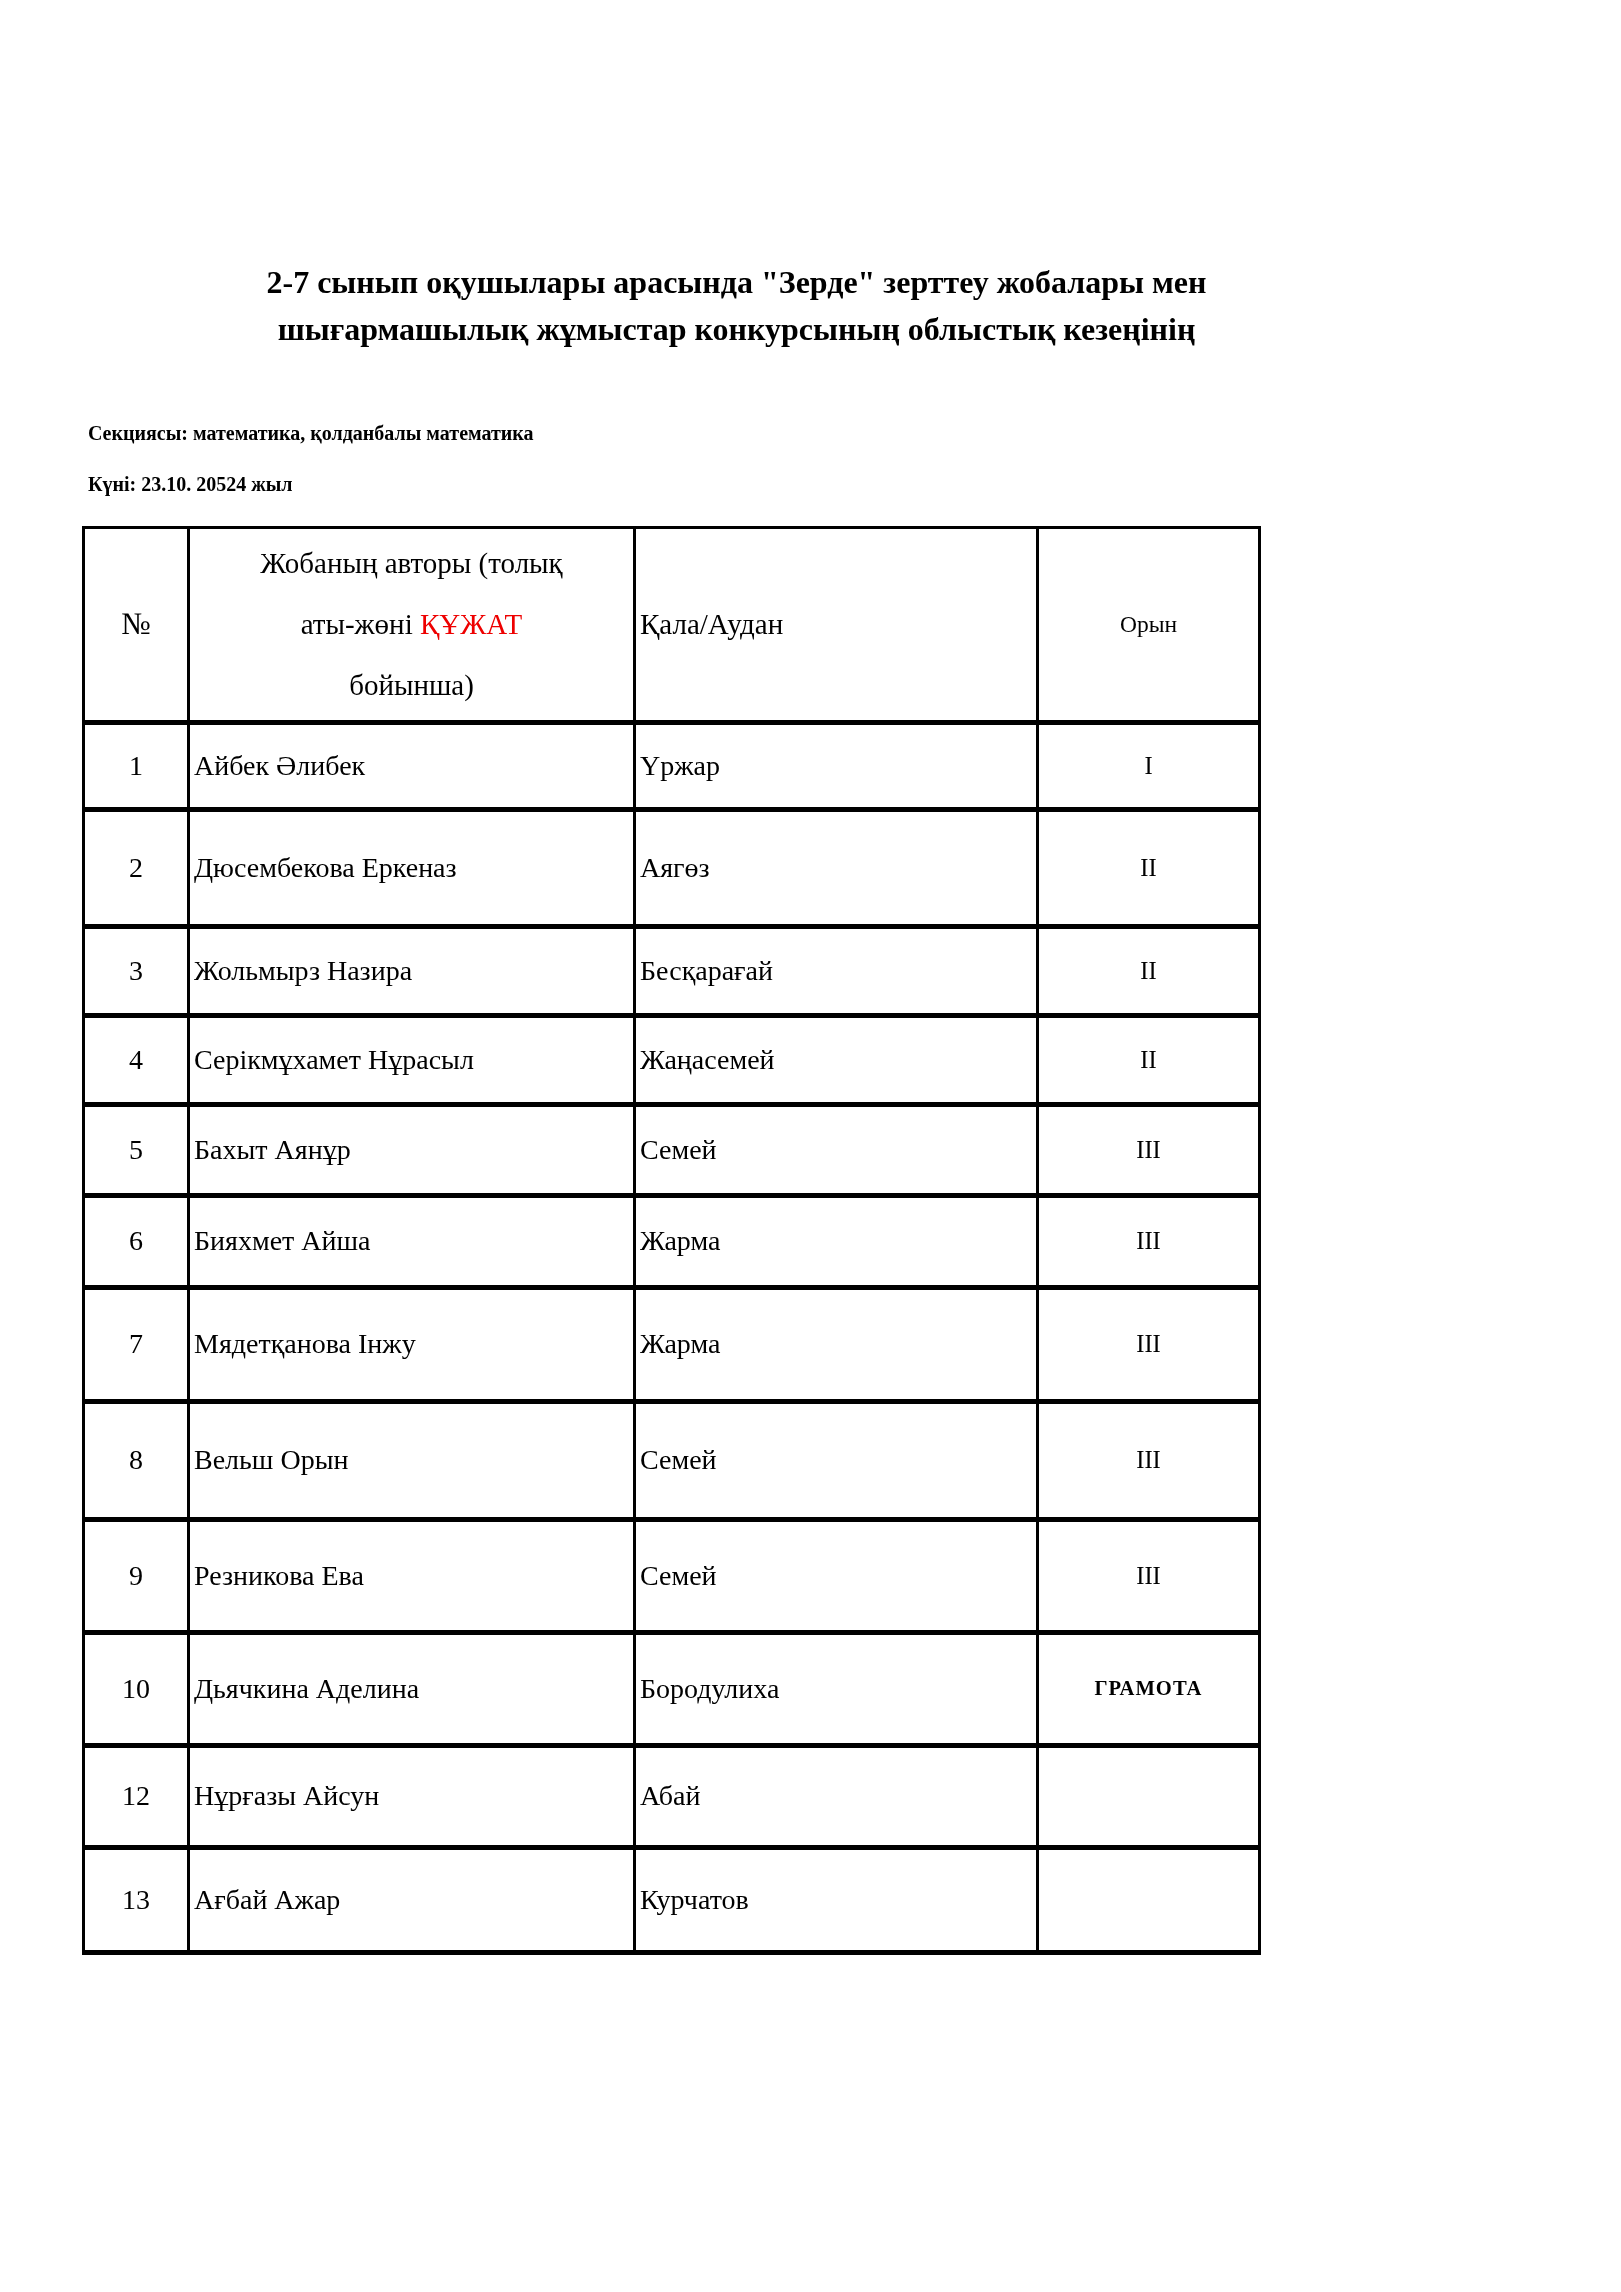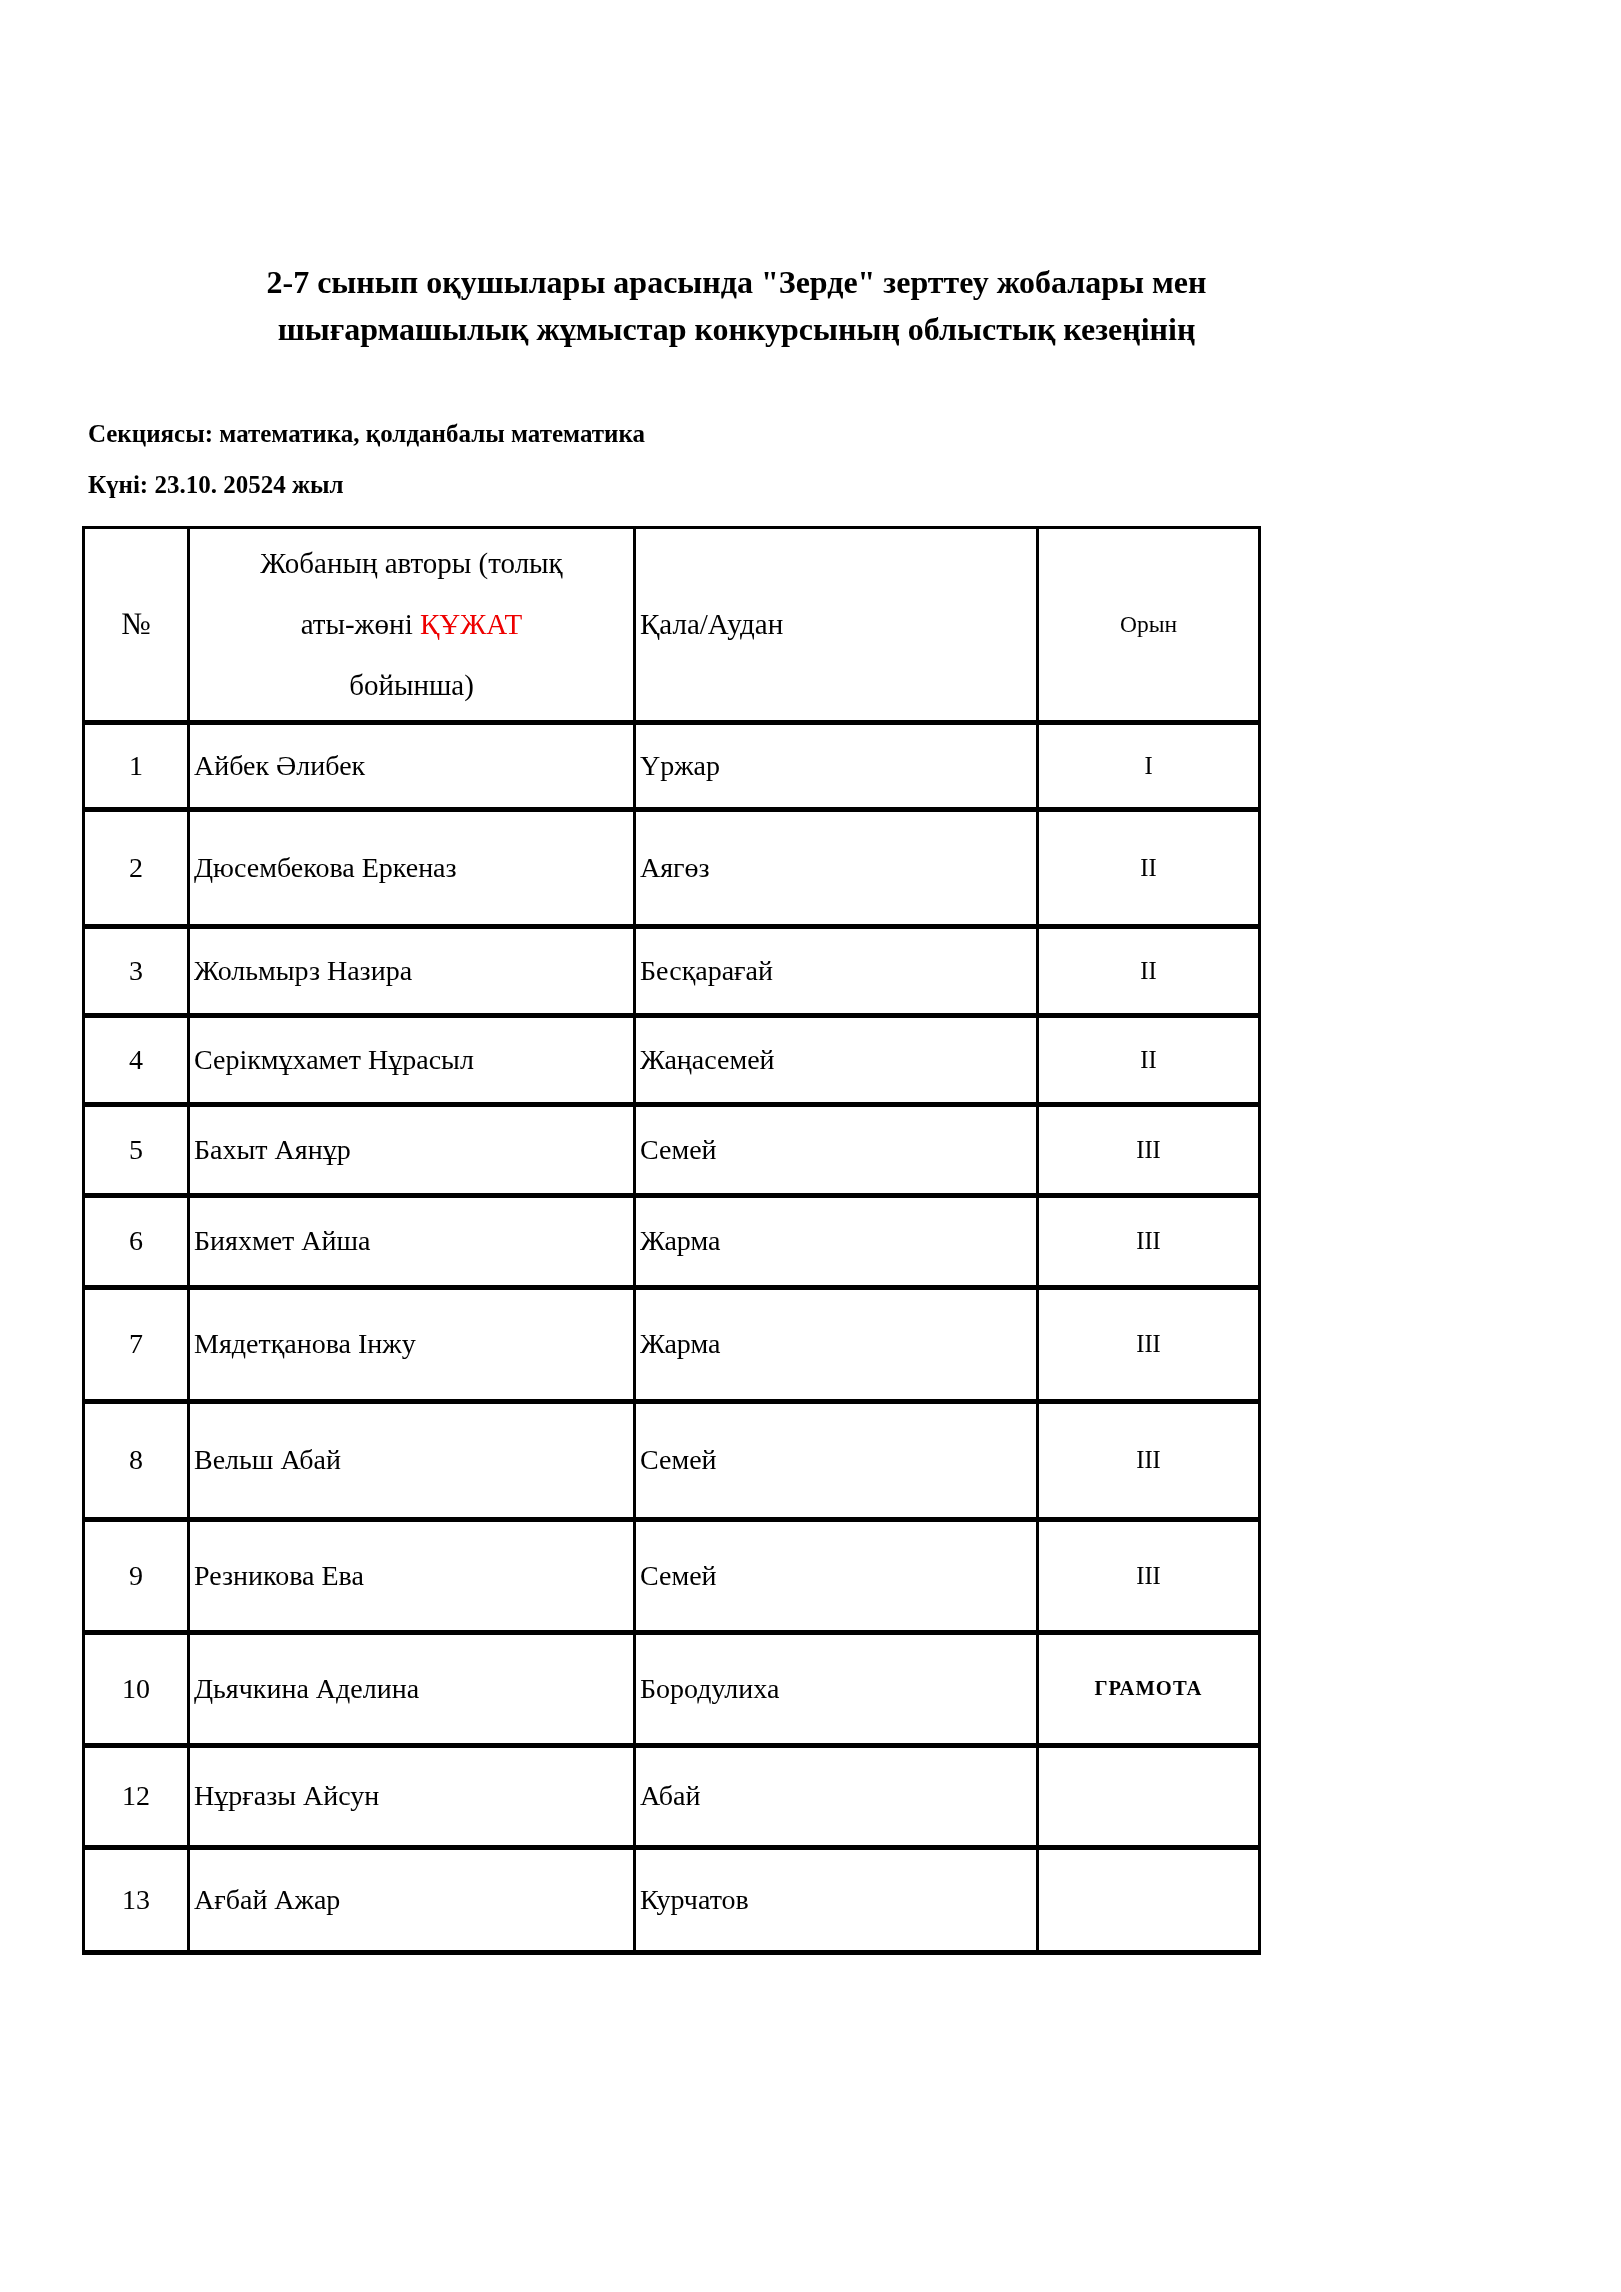--- a/index.html
+++ b/index.html
@@ -24,21 +24,21 @@
     width: 1309px;
     text-align: center;
     font-weight: bold;
     font-size: 32px;
     line-height: 47px;
   }
   .meta {
     margin-top: 55px;
     padding-left: 5.9px;
     font-weight: bold;
-    font-size: 25px;
+    font-size: 20px;
     line-height: 51px;
   }
   table.results {
     margin-top: 15.7px;
     border-collapse: collapse;
     table-layout: fixed;
     width: 1176px;
   }
   col.c-num   { width: 105px; }
   col.c-auth  { width: 446px; }
@@ -159,21 +159,21 @@
           <td class="c-p">III</td>
         </tr>
         <tr class="rh7">
           <td class="c-n">7</td>
           <td class="c-a">Мядетқанова Інжу</td>
           <td class="c-c">Жарма</td>
           <td class="c-p">III</td>
         </tr>
         <tr class="rh8">
           <td class="c-n">8</td>
-          <td class="c-a">Вельш Абай</td>
+          <td class="c-a">Вельш Орын</td>
           <td class="c-c">Семей</td>
           <td class="c-p">III</td>
         </tr>
         <tr class="rh9">
           <td class="c-n">9</td>
           <td class="c-a">Резникова Ева</td>
           <td class="c-c">Семей</td>
           <td class="c-p">III</td>
         </tr>
         <tr class="rh10">

